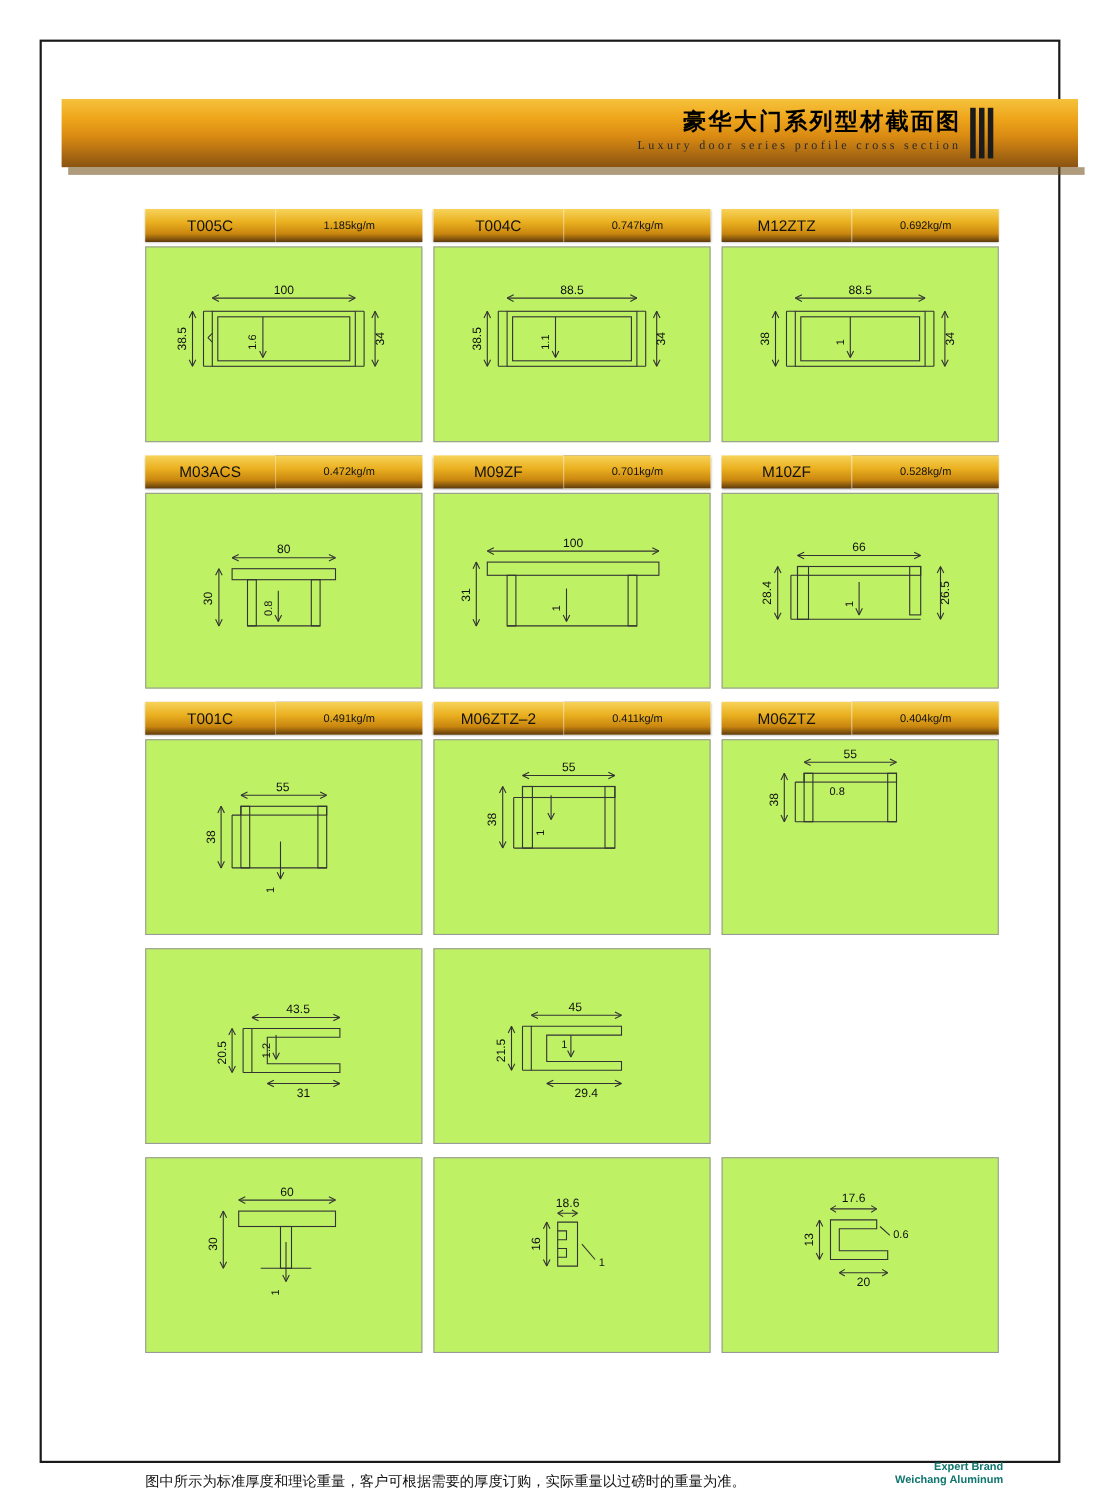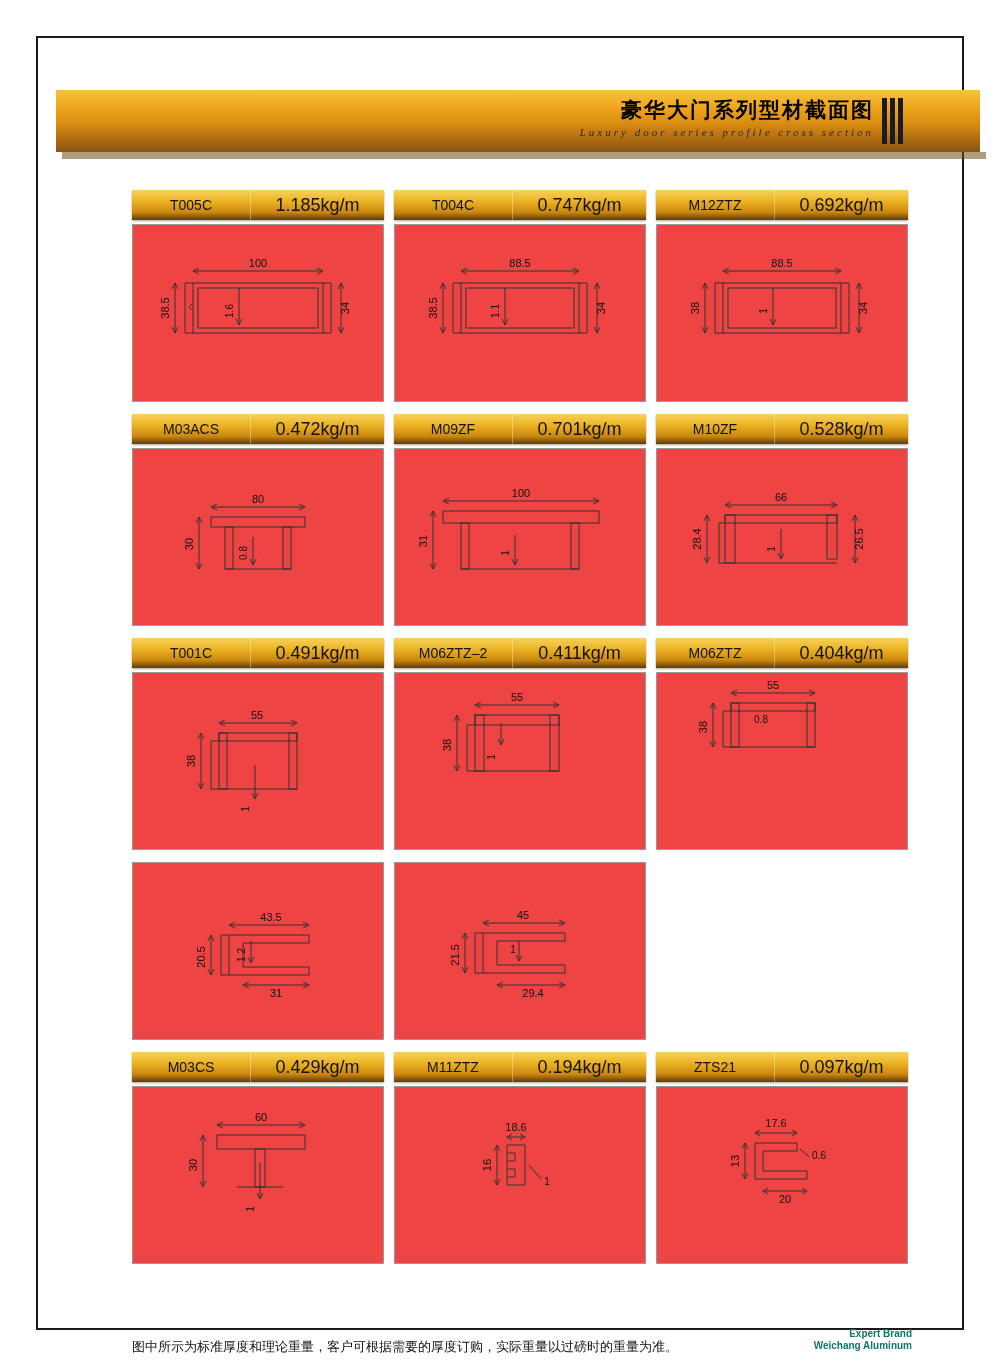--- a/index.html
+++ b/index.html
@@ -33,21 +33,20 @@
     position:absolute;right:106px;top:6px;
     font-size:21px;font-weight:bold;color:#000;
     letter-spacing:2px;
     font-family:"DejaVu Sans","Liberation Sans",sans-serif;
   }
   .banner-sub{
     position:absolute;right:106px;top:36px;
     font-size:11px;color:#2a2a2a;
     letter-spacing:3px;
     font-family:"Liberation Serif",serif;
-    font-style:italic;
   }
   .banner-bars{
     position:absolute;right:72px;top:8px;width:26px;height:46px;
   }
   .banner-bars i{
     display:inline-block;width:5px;height:46px;background:#1b1b1b;margin-right:3px;
     vertical-align:top;
   }
   .banner-shadow{
     position:absolute;left:44px;top:134px;width:924px;height:7px;
@@ -73,31 +72,31 @@
     width:118px;height:30px;
     background:linear-gradient(to bottom,#f7d35a 0%,#eab020 40%,#c9860f 75%,#5e3a0c 100%);
     display:flex;align-items:center;justify-content:center;
     font-size:14px;color:#111;font-weight:500;
     box-sizing:border-box;
   }
   .weight{
     flex:1;height:30px;
     background:linear-gradient(to bottom,#f7d35a 0%,#eab020 40%,#c9860f 75%,#5e3a0c 100%);
     display:flex;align-items:center;justify-content:center;
-    font-size:18px;color:#111;
+    font-size:10px;color:#111;
     box-sizing:border-box;
     border-left:1px solid rgba(255,255,255,.35);
   }
   .figures{
     display:flex;width:776px;height:178px;margin-top:4px;
   }
   .figcell{
     width:252px;height:178px;margin-right:10px;
     border:1px solid #9a9a9a;
-    background:#ef4444;
+    background:#bef264;
     position:relative;
     box-sizing:border-box;
   }
   .figcell:last-child{margin-right:0;}
   .fig-svg{position:absolute;left:0;top:0;width:250px;height:176px;}
 
   
   .footer-note{
     position:absolute;left:114px;top:1320px;width:640px;
     font-size:13px;color:#111;
@@ -421,34 +420,20 @@
             <text x="64" y="92" text-anchor="middle" font-size="11" fill="#111" transform="rotate(-90 64 92)" font-family="Liberation Sans, sans-serif">21.5</text>
             <text x="138" y="134" text-anchor="middle" font-size="11" fill="#111" font-family="Liberation Sans, sans-serif">29.4</text>
             <text x="118" y="90" text-anchor="middle" font-size="10" fill="#111" font-family="Liberation Sans, sans-serif">1</text>
           </svg>
         </div>
 
       </div>
     </div>
 
     <div class="row">
-      <div class="labels">
-        <div class="labelcell">
-          <div class="code">M03CS</div>
-          <div class="weight">0.429kg/m</div>
-        </div>
-        <div class="labelcell">
-          <div class="code">M11ZTZ</div>
-          <div class="weight">0.194kg/m</div>
-        </div>
-        <div class="labelcell">
-          <div class="code">ZTS21</div>
-          <div class="weight">0.097kg/m</div>
-        </div>
-      </div>
       <div class="figures">
         <div class="figcell">
           <svg class="fig-svg" viewBox="0 0 250 176">
             <g stroke="#333" fill="none" stroke-width="1">
               <rect x="84" y="48" width="88" height="14"></rect>
               <rect x="122" y="62" width="10" height="38"></rect>
               <line x1="104" y1="100" x2="150" y2="100"></line>
               <line x1="84" y1="38" x2="172" y2="38"></line>
               <path d="M84 38 l6 -3 M84 38 l6 3 M172 38 l-6 -3 M172 38 l-6 3"></path>
               <line x1="70" y1="48" x2="70" y2="100"></line>

